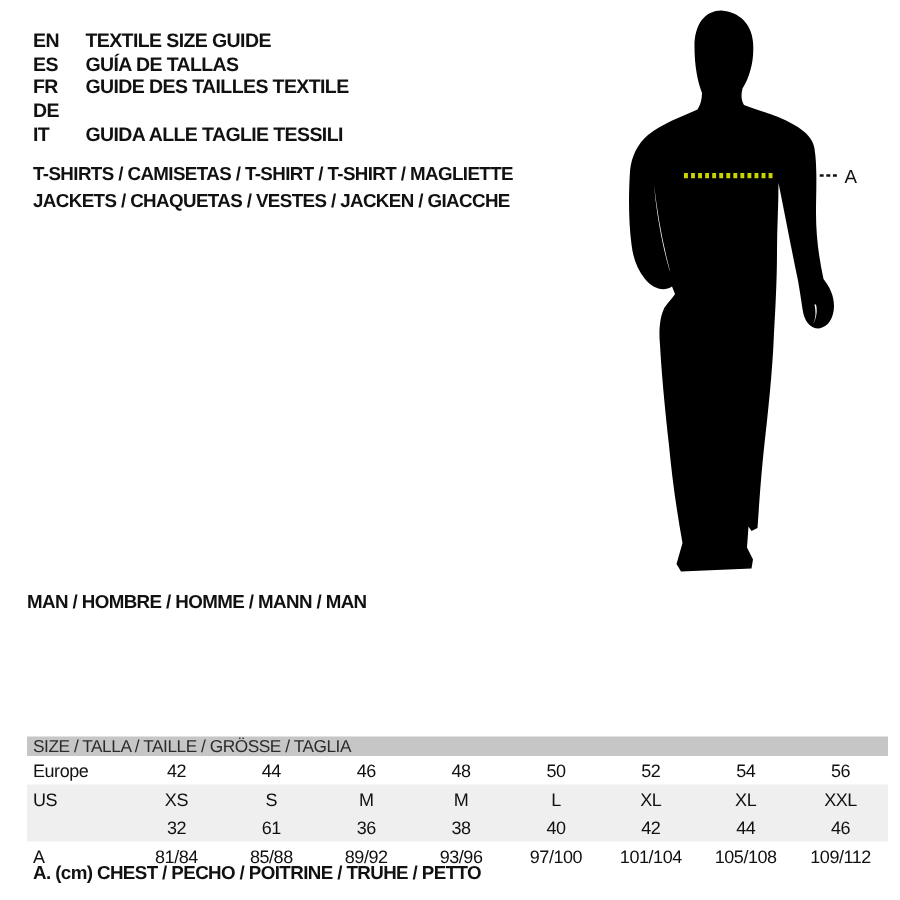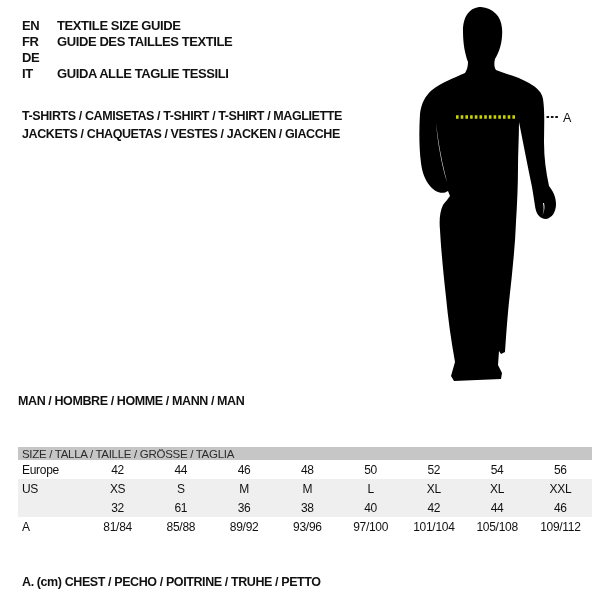--- a/index.html
+++ b/index.html
@@ -11,21 +11,21 @@
     overflow: hidden;
     font-family: "Liberation Sans", sans-serif;
     color: #111111;
   }
 
   
   .lang-block { position: absolute; left: 22px; top: 18px; }
   .lang-row {
     display: flex;
     height: 15.8px;
-    align-items: center;
+    align-items: flex-end;
     font-weight: bold;
     font-size: 13px;
     letter-spacing: -0.4px;
     white-space: nowrap;
   }
   .lang-code { width: 35px; flex: 0 0 35px; }
 
   
   .categories {
     position: absolute; left: 22px; top: 107px;
@@ -47,20 +47,21 @@
   .size-table {
     position: absolute; left: 18px; top: 447px; width: 574px;
     font-size: 12px; letter-spacing: -0.3px;
   }
   .table-header {
     height: 13px; background: #c6c6c6;
     display: flex; align-items: center;
     padding-left: 4px; box-sizing: border-box;
     font-size: 11.5px; color: #2b2b2b;
     white-space: nowrap;
+    margin-top: 44px;
   }
   .t-row { display: flex; height: 19px; align-items: center; }
   .t-row.shaded { background: #efefef; }
   .t-label { width: 68px; flex: 0 0 68px; padding-left: 4px; box-sizing: border-box; }
   .t-cell { flex: 1 1 0; text-align: center; }
 
   
   .footnote {
     position: absolute; left: 22px; top: 549px;
     font-weight: bold; font-size: 12.5px; letter-spacing: -0.4px;
@@ -70,20 +71,24 @@
 </style>
 </head>
 <body>
 
 <div class="canvas">
 
   <div class="lang-block">
     <div class="lang-row">
       <span class="lang-code">EN</span>
       <span class="lang-label">TEXTILE SIZE GUIDE</span>
+    </div>
+    <div class="lang-row">
+      <span class="lang-code">ES</span>
+      <span class="lang-label">GUÍA DE TALLAS</span>
     </div>
     <div class="lang-row">
       <span class="lang-code">FR</span>
       <span class="lang-label">GUIDE DES TAILLES TEXTILE</span>
     </div>
     <div class="lang-row">
       <span class="lang-code">DE</span>
     </div>
     <div class="lang-row">
       <span class="lang-code">IT</span>

